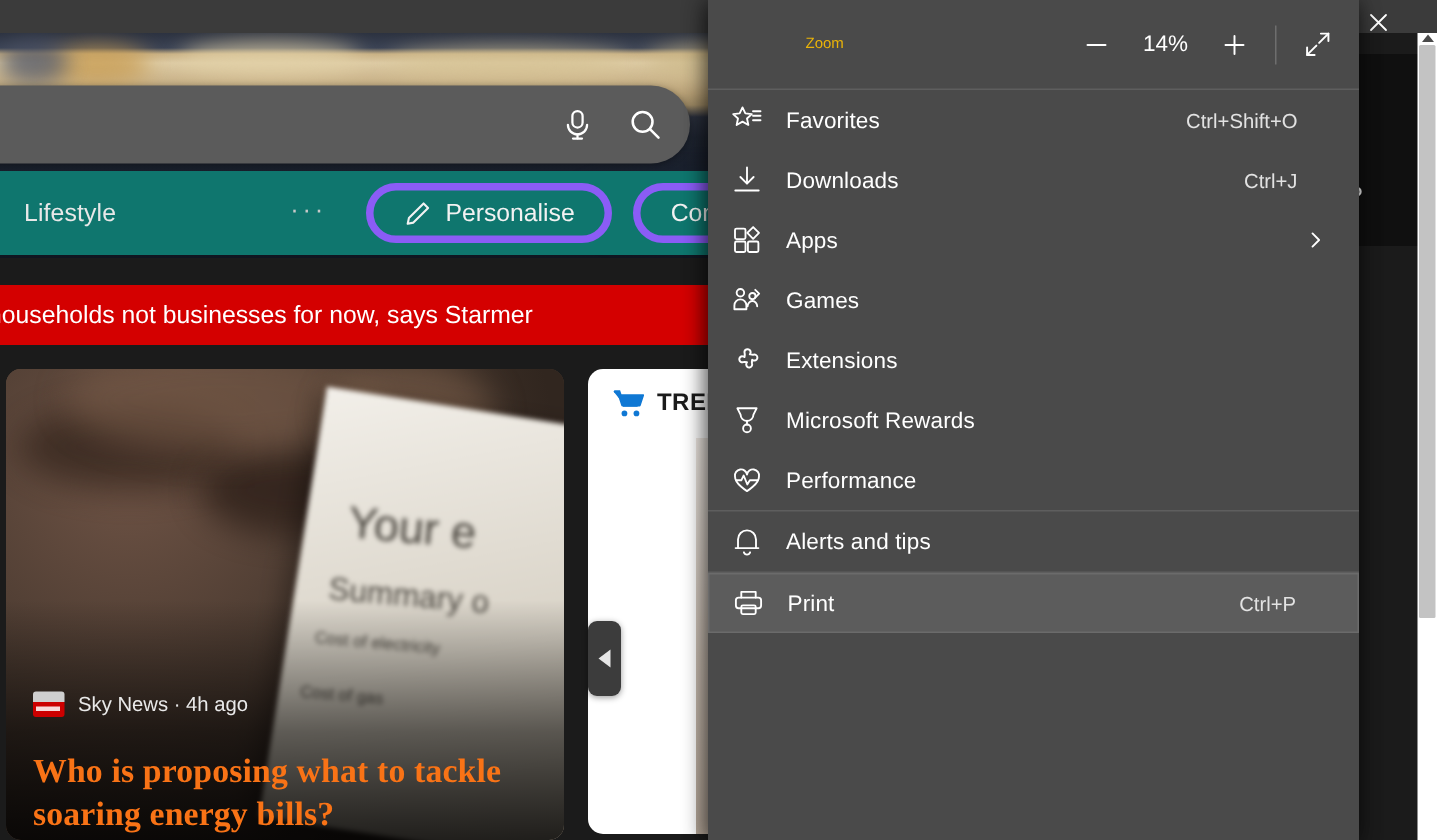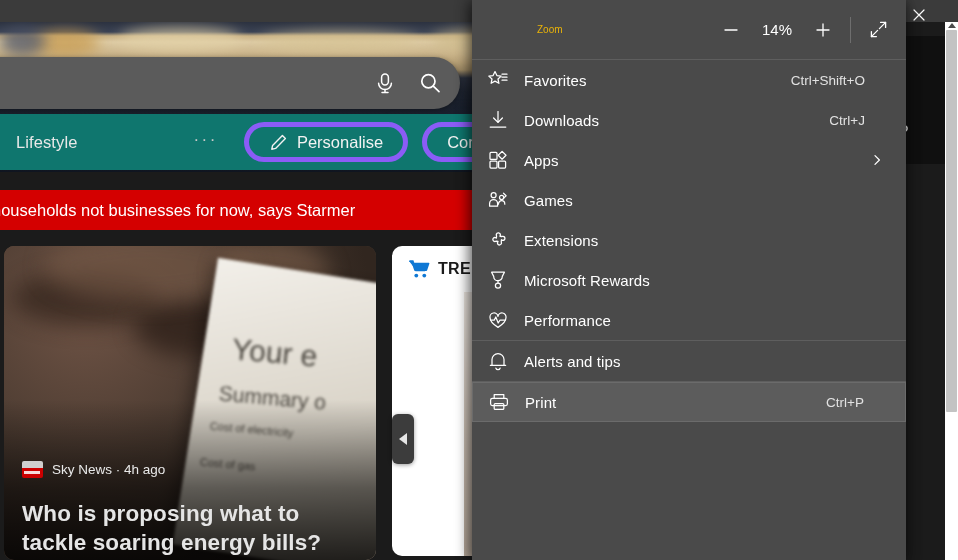--- a/index.html
+++ b/index.html
@@ -189,25 +189,26 @@
     background: #ffffff;
     opacity: .85;
   }
   .news-card .meta-text {
     color: #e9e9e9;
     font-size: 13.5px;
   }
   .news-card .headline {
     position: absolute;
     left: 18px; right: 14px; bottom: 2px;
-    color: #e5e5e5;
+    color: #f97316;
     font-size: 22.5px;
     font-weight: bold;
     line-height: 1.32;
     letter-spacing: .1px;
+    font-family: Liberation Serif, serif;
   }
 
   
   .trend-card {
     position: absolute;
     left: 392px; top: 246px;
     width: 120px; height: 310px;
     border-radius: 10px 0 0 10px;
     overflow: hidden;
     background: #ffffff;

